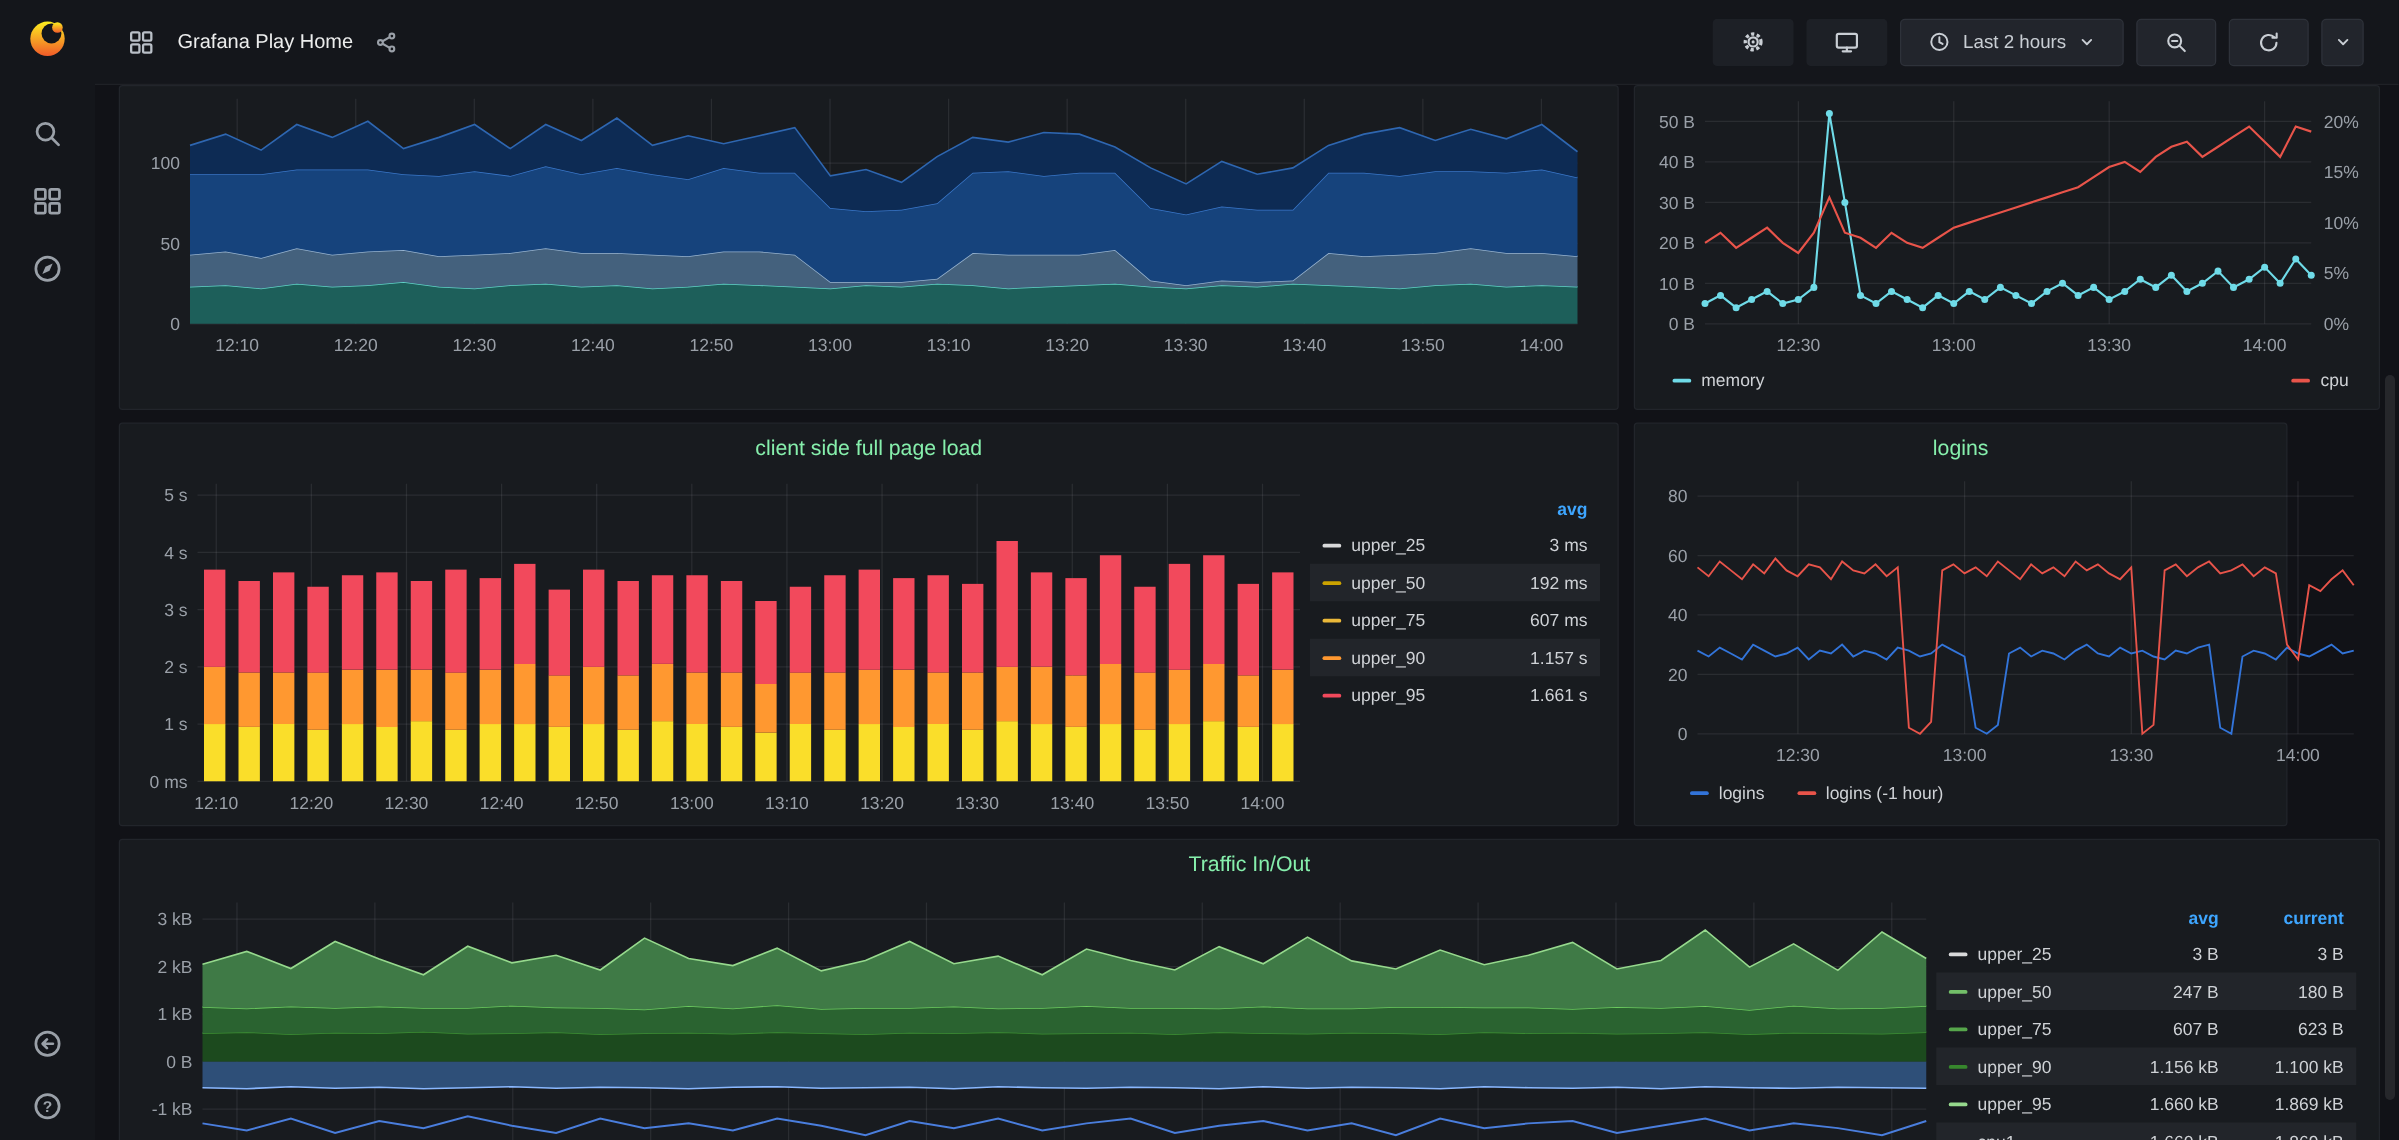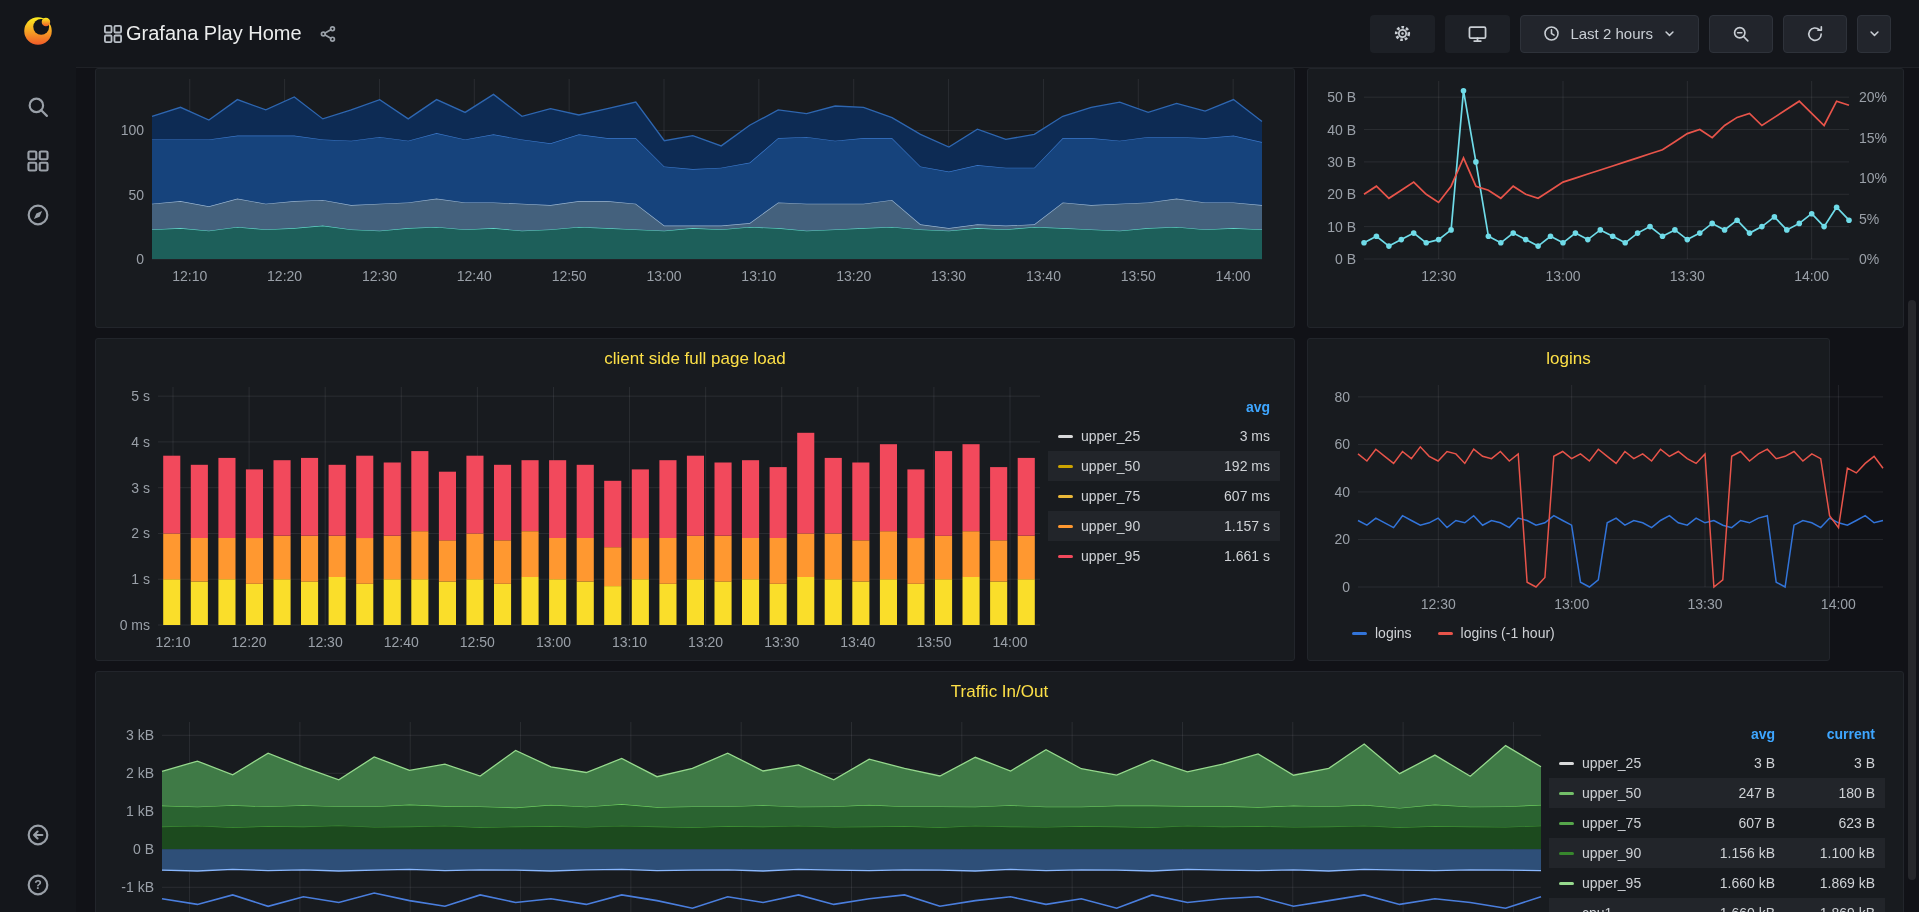--- a/index.html
+++ b/index.html
@@ -14,33 +14,33 @@
   .side-top{display:flex;flex-direction:column;align-items:center;gap:28px;margin-top:44px;}
   .side-bottom{position:absolute;bottom:14px;left:0;right:0;display:flex;flex-direction:column;align-items:center;gap:24px;}
   .sicon{color:#9aa0a8;cursor:pointer;background:none;border:none;padding:0;display:flex;}
   .accent{position:absolute;left:0;top:716px;width:4px;height:92px;background:#3871dc;border-radius:0 3px 3px 0;}
 
   
   .topbar{position:absolute;left:76px;top:0;width:1843px;height:68px;background:#14161b;
           display:flex;align-items:center;padding:0 28px 0 26px;box-sizing:border-box;
           border-bottom:1px solid rgba(255,255,255,0.05);z-index:4;}
   .tb-icon{color:#b9bfc7;background:none;border:none;padding:0;cursor:pointer;display:flex;}
-  .page-title{font-size:20px;color:#eceded;margin:0 0 0 2px;font-weight:500;}
+  .page-title{font-size:16px;color:#eceded;margin:0 0 0 18px;font-weight:500;}
   .share{margin-left:16px;color:#9aa0a8;}
   .tb-right{margin-left:auto;display:flex;align-items:center;gap:10px;}
   .btn{height:38px;min-width:42px;display:flex;align-items:center;justify-content:center;gap:9px;
        background:#22252c;border:1px solid #2e323a;border-radius:4px;color:#c9ced4;cursor:pointer;
        padding:0 21px;font-size:15px;box-sizing:border-box;}
   .btn.flat{background:#1d2026;border-color:transparent;}
   .btn.narrow{min-width:34px;padding:0 7px;}
 
   
   .panel{position:absolute;background:#181b1f;border:1px solid #22252b;border-radius:3px;
          box-sizing:border-box;padding:4px 8px;}
-  .ptitle{height:34px;line-height:32px;text-align:center;font-size:17px;color:#fde047;font-weight:500;}
+  .ptitle{height:34px;line-height:32px;text-align:center;font-size:17px;color:#86efac;font-weight:500;}
   .pbody{display:flex;align-items:flex-start;}
 
   
   .legend-row{display:flex;gap:26px;padding:4px 8px 0 10px;}
   .legend-split{display:flex;justify-content:space-between;padding:4px 16px 0 22px;}
   .li{display:flex;align-items:center;gap:8px;font-size:14px;color:#cfd2d6;cursor:pointer;}
   .sw{width:15px;height:3px;border-radius:2px;display:inline-block;flex:none;}
   .ll{white-space:nowrap;}
   .tlegend{font-size:14px;color:#cfd2d6;}
   .thead,.trow{display:flex;align-items:center;height:30px;padding:0 10px;box-sizing:border-box;}
@@ -287,20 +287,34 @@
       <circle cx="445.9" cy="153.6" r="2.8" fill="#6fdbe8"></circle>
       <circle cx="458.4" cy="143.9" r="2.8" fill="#6fdbe8"></circle>
       <circle cx="470.8" cy="156.9" r="2.8" fill="#6fdbe8"></circle>
       <circle cx="483.3" cy="150.4" r="2.8" fill="#6fdbe8"></circle>
       <circle cx="495.7" cy="140.7" r="2.8" fill="#6fdbe8"></circle>
       <circle cx="508.1" cy="153.6" r="2.8" fill="#6fdbe8"></circle>
       <circle cx="520.6" cy="134.2" r="2.8" fill="#6fdbe8"></circle>
       <circle cx="533.0" cy="147.2" r="2.8" fill="#6fdbe8"></circle>
       <path d="M48.0 121.3L60.4 113.2L72.9 125.3L85.3 117.2L97.7 109.1L110.2 121.3L122.6 129.4L135.1 113.2L147.5 84.9L159.9 113.2L172.4 117.2L184.8 125.3L197.2 113.2L209.7 121.3L222.1 125.3L234.5 117.2L247.0 109.1L259.4 105.1L271.8 101.0L284.3 97.0L296.7 93.0L309.2 88.9L321.6 84.9L334.0 80.8L346.5 76.8L358.9 68.7L371.3 60.6L383.8 56.5L396.2 64.6L408.6 52.5L421.1 44.4L433.5 40.4L445.9 52.5L458.4 44.4L470.8 36.3L483.3 28.2L495.7 40.4L508.1 52.5L520.6 28.2L533.0 32.3" fill="none" stroke="#e8544a" stroke-width="1.7"></path>
     </svg>
+  <div class="legend-split">
+    <div class="legend-row" id="legend-mem-l" style="padding:0;">
+        <div class="li">
+          <span class="sw" style="background: rgb(111, 219, 232);"></span>
+          <span class="ll">memory</span>
+        </div>
+      </div>
+    <div class="legend-row" id="legend-mem-r" style="padding:0;">
+        <div class="li">
+          <span class="sw" style="background: rgb(232, 84, 74);"></span>
+          <span class="ll">cpu</span>
+        </div>
+      </div>
+  </div>
 </section>
 
 <section class="panel" id="panel-load">
   <div class="ptitle">client side full page load</div>
   <div class="pbody">
     <svg id="chart-load" width="944" height="276">
         <line x1="54" x2="936" y1="248" y2="248" stroke="rgba(204,204,220,0.10)"></line>
         <text x="46" y="253" text-anchor="end" font-size="14" fill="#9aa0a8">0 ms</text>
         <line x1="54" x2="936" y1="202.23076923076923" y2="202.23076923076923" stroke="rgba(204,204,220,0.10)"></line>
         <text x="46" y="207.23076923076923" text-anchor="end" font-size="14" fill="#9aa0a8">1 s</text>

